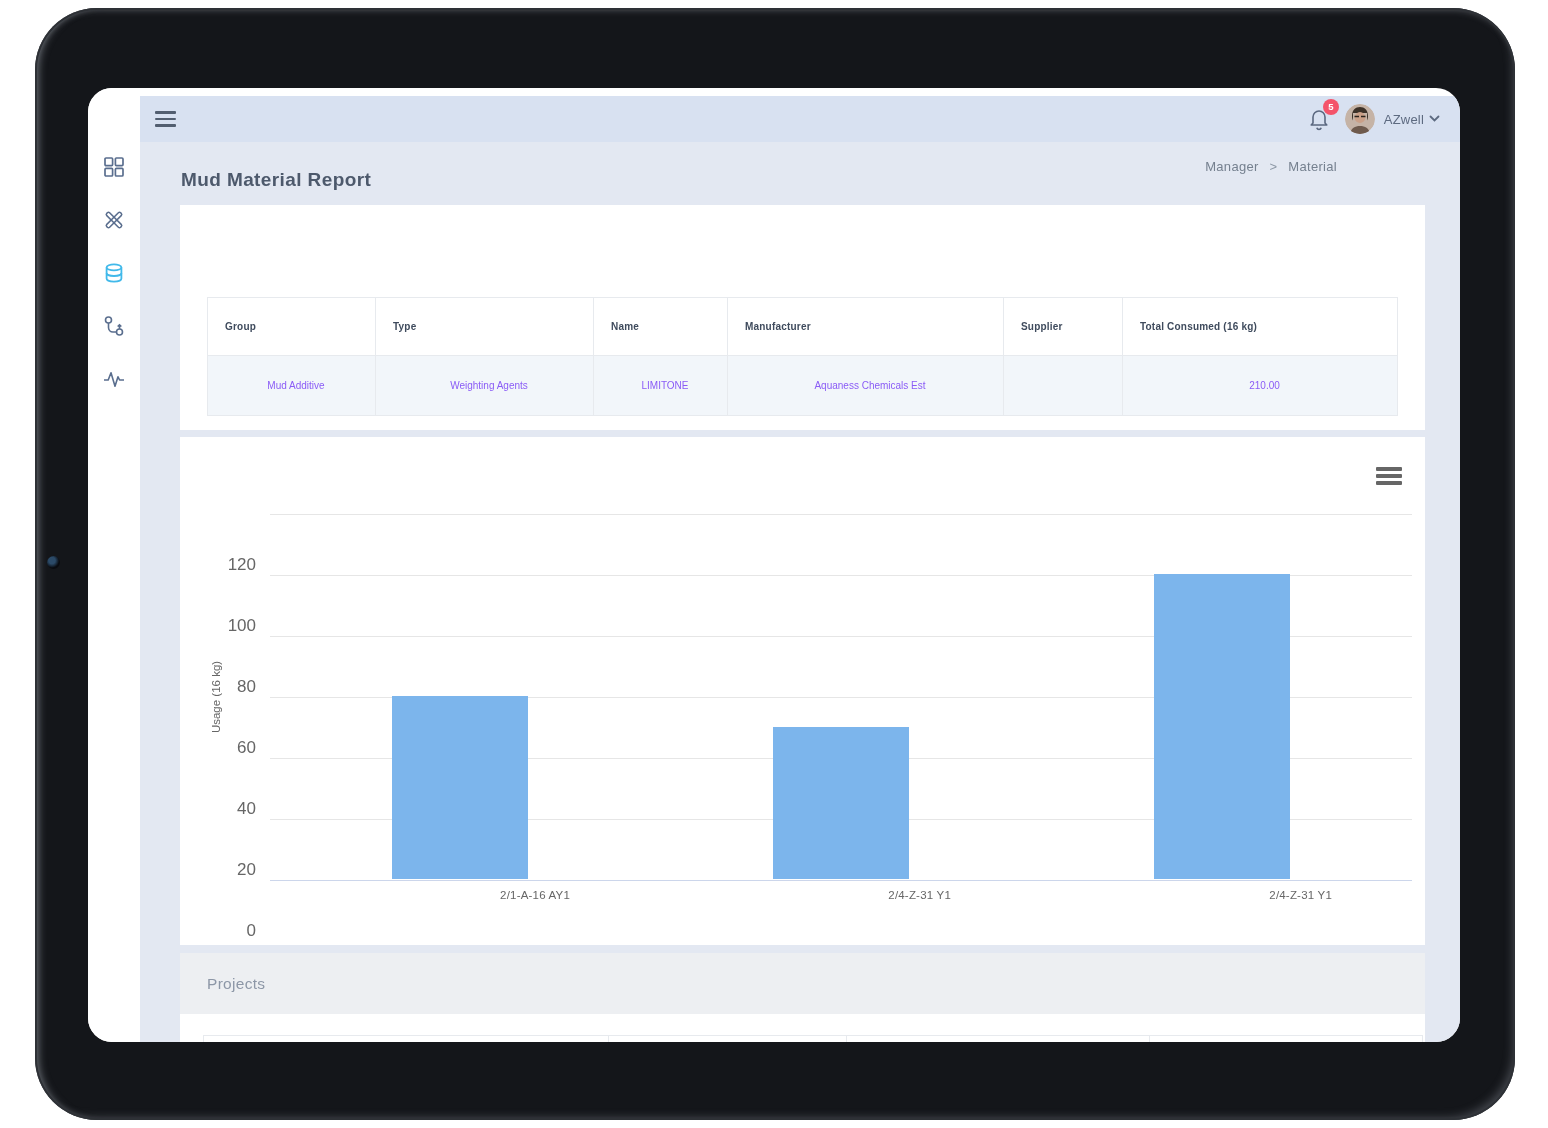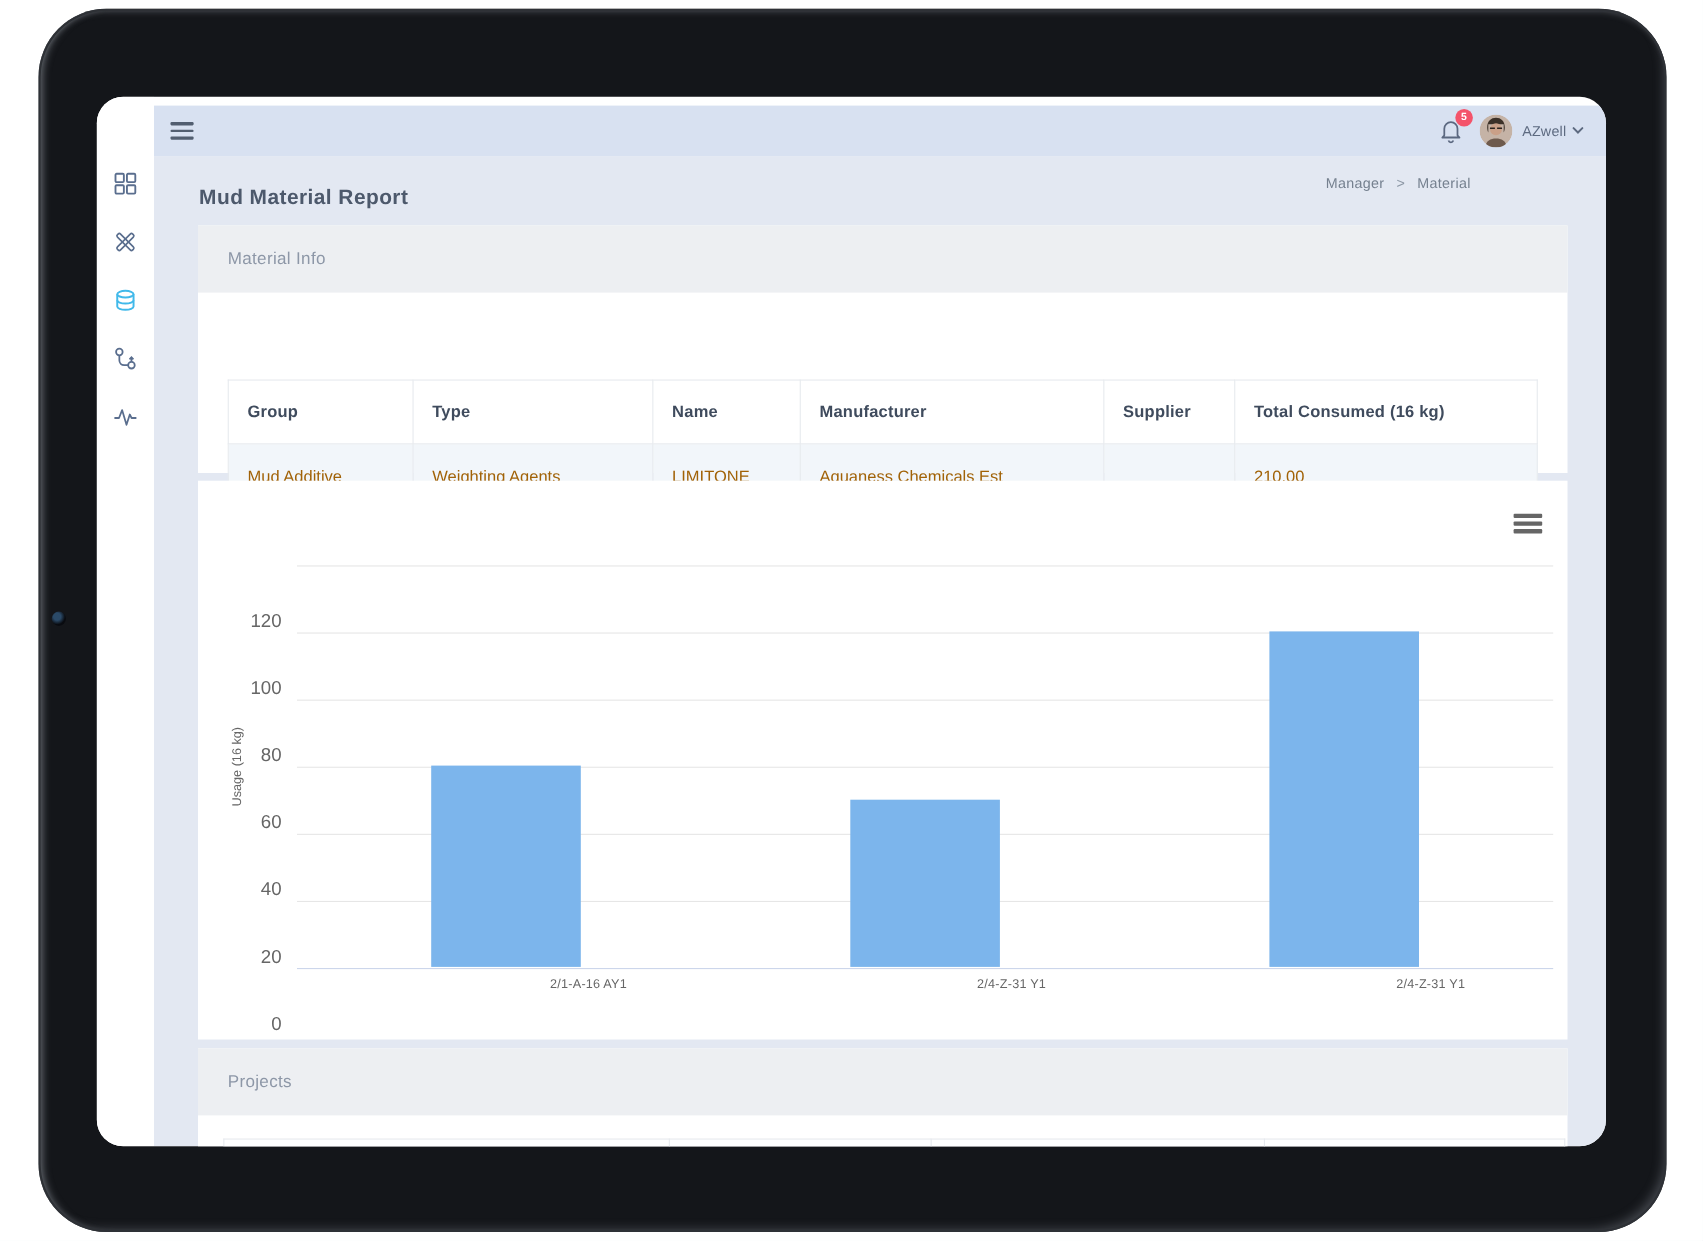--- a/index.html
+++ b/index.html
@@ -52,24 +52,24 @@
   .breadcrumb .sep { margin:0 7px; color:#8d98a6; }
 
   .card { position:absolute; left:40px; width:1245px; background:#fff; }
   .card-head { height:61px; background:#edeff2; display:flex; align-items:center; padding-left:27px;
     font-size:15.5px; color:#8d97a7; letter-spacing:.3px; }
   #card-material { top:63px; height:225px; }
   #card-chart   { top:295px; height:508px; }
   #card-projects{ top:811px; height:260px; }
 
   
-  .mi-table { position:absolute; left:27px; top:92px; border-collapse:collapse; font-size:15px; table-layout:fixed;margin-top:48px; }
+  .mi-table { position:absolute; left:27px; top:92px; border-collapse:collapse; font-size:10px; table-layout:fixed; }
   .mi-table th { font-weight:bold; color:#3f4b5d; text-align:left; padding:0 8px 0 17px; height:58px;
     border:1px solid #e7eaee; background:#fff; letter-spacing:.2px; }
-  .mi-table td { color:#a16207; padding:0 8px 0 17px; height:60px; border:1px solid #e7eaee; background:#f2f6fa; }
+  .mi-table td { color:#8b5cf6; padding:0 8px 0 17px; height:60px; border:1px solid #e7eaee; background:#f2f6fa;text-align:center; }
 
   
   .chart-title { position:absolute; top:22px; left:0; right:0; text-align:center; font-size:17.5px;
     color:#383d42; letter-spacing:.3px; font-weight:500; }
   .chart-menu { position:absolute; right:23px; top:30px; display:flex; flex-direction:column; gap:3px; cursor:pointer; }
   .chart-menu span { width:26px; height:4px; background:#666; border-radius:1px; }
   .plot { position:absolute; left:90px; top:77px; width:1142px; height:366px; }
   .gridline { position:absolute; left:0; width:100%; height:1px; background:#e6e6e6; }
   .gridline.axisline { background:#ccd6eb; }
   .gridline .tick { position:absolute; right:calc(100% + 14px); top:-7px; font-size:17px; color:#666;margin-top:48px; }
@@ -178,23 +178,20 @@
 
       <main class="content">
         <h1 class="page-title">Mud Material Report</h1>
         <nav class="breadcrumb">
           <span>Manager</span>
           <span class="sep">&gt;</span>
           <span>Material</span>
         </nav>
 
         <section class="card" id="card-material">
-          <div class="card-head">
-            <span>Material Info</span>
-          </div>
           <table class="mi-table">
             <colgroup>
               <col style="width:168px">
                 <col style="width:218px">
                 <col style="width:134px">
               <col style="width:276px">
                 <col style="width:119px">
                 <col style="width:275px">
             </colgroup>
             <thead>

